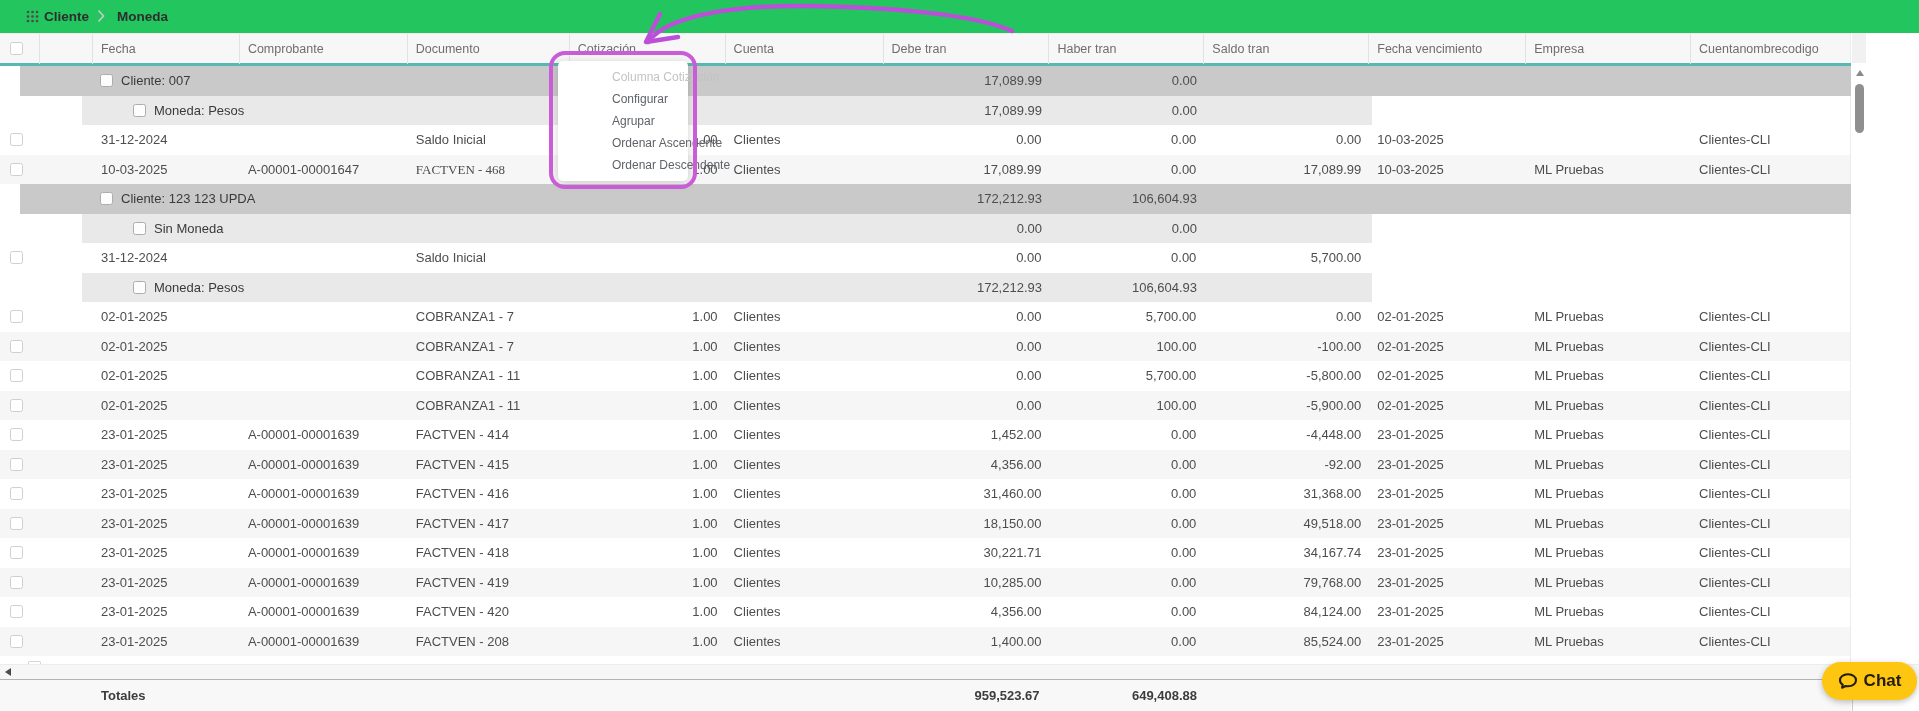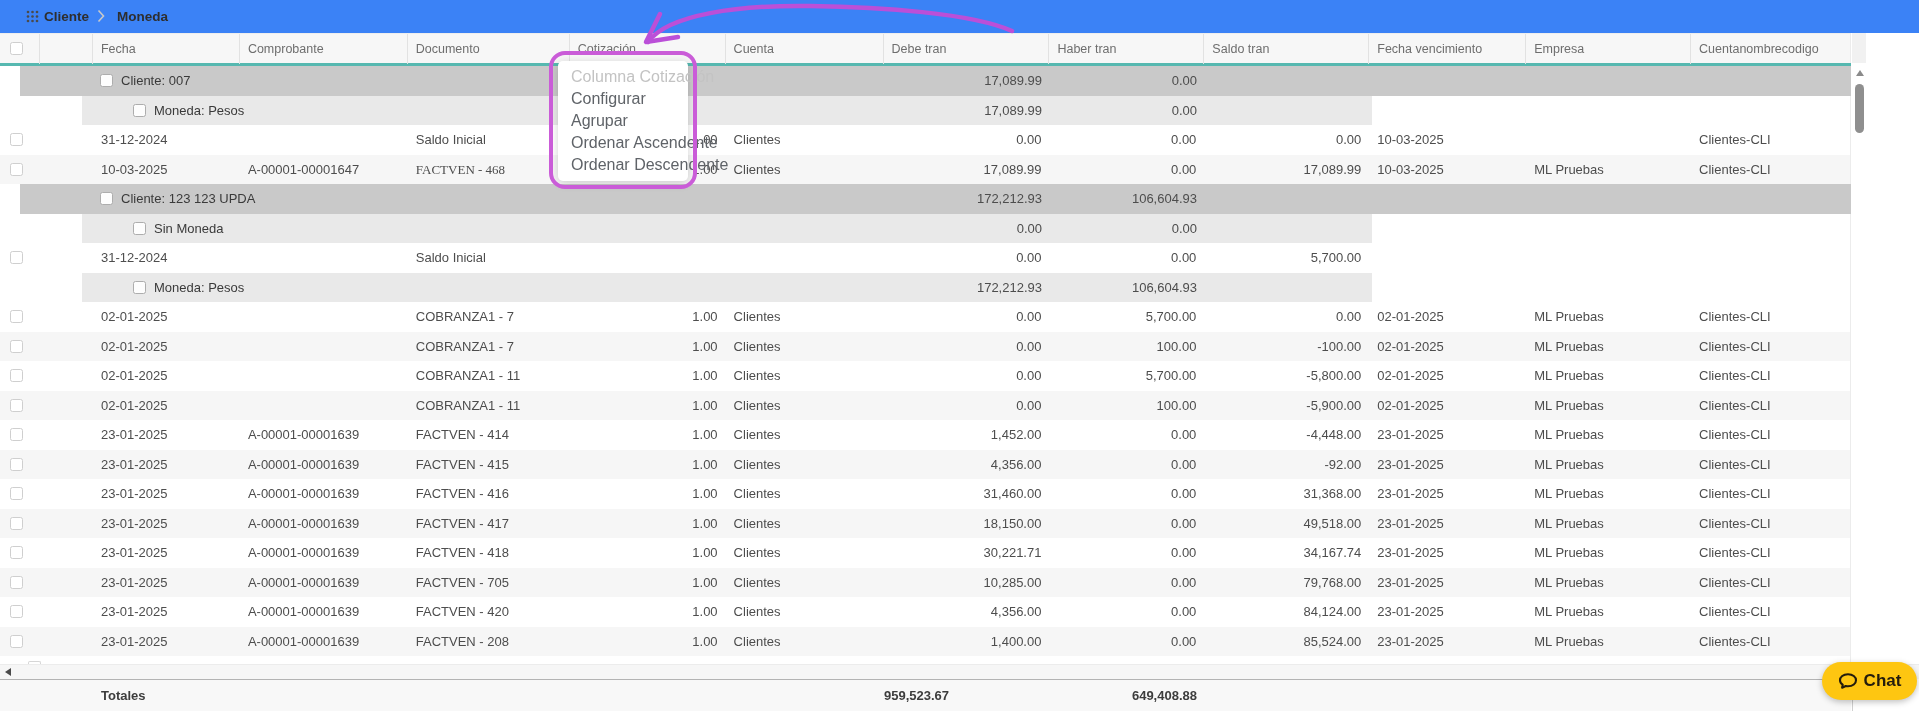--- a/index.html
+++ b/index.html
@@ -2,21 +2,21 @@
 <html><head>
 <meta charset="utf-8">
 <style>
   * { box-sizing: border-box; margin: 0; padding: 0; }
   html,body { width:1919px; height:711px; }
   body { font-family:"Liberation Sans", sans-serif; background:#fff; overflow:hidden; position:relative; }
 
   #app { position:absolute; inset:0; }
 
   
-  .topbar { position:absolute; left:0; top:0; width:1919px; height:33px; background:#3b82f6; }
+  .topbar { position:absolute; left:0; top:0; width:1919px; height:33px; background:#22c55e; }
   .topbar .drag-icon { position:absolute; left:26px; top:10px; width:13px; height:13px; }
   .chip { position:absolute; top:0; height:33px; line-height:33px; font-size:13.5px; color:#2e2e2e; font-weight:600; }
   .chip.c0 { left:44px; }
   .chip.c1 { left:117px; }
   .chip-sep { position:absolute; left:97px; top:9px; }
 
   
   .grid { position:absolute; left:0; top:33px; width:1851px; border-right:1px solid #ececec; }
   .hdr { position:relative; height:30px; background:#f7f7f7; border-top:1px solid #eee; display:flex; }
   .hdr .hcell { height:30px; line-height:30px; font-size:12.5px; color:#6e6e6e; border-right:1px solid #e2e2e2; padding:0 8px; white-space:nowrap; overflow:hidden; }
@@ -36,31 +36,31 @@
   .grp-label .cbx { margin:8px 8px 0 0; border-color:#adadad; background:#fdfdfd; vertical-align:-2px; display:inline-block; }
   .sliver { height:8px; background:#fff; position:relative; }
   .sliver .frag { position:absolute; left:28px; top:5px; width:13px; height:3px; border:1px solid #d6d6d6; border-bottom:none; border-radius:2px 2px 0 0; background:#fff; }
 
   
   .hscroll { position:absolute; left:0; top:664px; width:1919px; height:15px; background:#f6f6f6; border-top:1px solid #ececec; }
   .hscroll .larrow { position:absolute; left:5px; top:3px; width:0; height:0; border-top:4.5px solid transparent; border-bottom:4.5px solid transparent; border-right:6px solid #4a4a4a; }
   .totales { position:absolute; left:0; top:679px; width:1851px; height:32px; background:#f8f8f8; border-top:1px solid #b3b3b3; }
   .totales span { position:absolute; top:0; height:32px; line-height:32px; font-size:13px; color:#3d3d3d; font-weight:600; }
   .tot-label { left:101px; }
-  .tot-debe  { left:884px; width:158px; text-align:left; }
+  .tot-debe  { left:928px; width:158px; text-align:center; }
   .tot-haber { left:1050px; width:147px; text-align:right; }
 
   
   .vtrack-hdr { position:absolute; left:1852px; top:33px; width:14px; height:30px; background:#f1f1f1; }
   .vup { position:absolute; left:1856px; top:70px; width:0; height:0; border-left:4.5px solid transparent; border-right:4.5px solid transparent; border-bottom:6px solid #8a8a8a; }
   .vthumb { position:absolute; left:1855px; top:84px; width:9px; height:49px; background:#8f8f8f; border-radius:4.5px; }
 
   
   .menu { position:absolute; left:558px; top:61px; width:130px; background:#fff; border-radius:5px; box-shadow:0 2px 10px rgba(0,0,0,.18); padding:5px 0; z-index:20; }
-  .menu .mi { height:22px; line-height:22px; padding-left:13px; font-size:16px; color:#5f6368; white-space:nowrap; }
+  .menu .mi { height:22px; line-height:22px; padding-left:13px; font-size:12px; color:#5f6368; white-space:nowrap;margin-left:41px; }
   .menu .mi.disabled { color:#c3c3c3; }
   .ring { position:absolute; left:549px; top:51px; width:148px; height:138px; border:4px solid #ca5cd8; border-radius:16px; z-index:21; pointer-events:none; }
 
   
   .arrow-svg { position:absolute; left:0; top:0; z-index:22; pointer-events:none; }
 
   
   .chat-btn { position:absolute; left:1822px; top:662px; width:95px; height:38px; background:#fec611; border-radius:19px; display:flex; align-items:center; justify-content:center; gap:6px; box-shadow:0 2px 6px rgba(0,0,0,.25); z-index:30; }
   .chat-btn .lbl { font-size:17px; font-weight:700; color:#231c0d; }
   .chat-tail { position:absolute; left:1852px; top:700px; width:1px; height:11px; background:#cfcfcf; }
@@ -317,21 +317,21 @@
           <div class="cell num" style="width: 165px;">34,167.74</div>
           <div class="cell" style="width: 157px;">23-01-2025</div>
           <div class="cell" style="width: 165px;">ML Pruebas</div>
           <div class="cell" style="width: 159px;">Clientes-CLI</div>
         </div>
         <div class="row zebra">
           <div class="cell" style="width: 40px; padding: 0px;"><span class="cbx"></span></div>
           <div class="cell" style="width: 53px;"></div>
           <div class="cell" style="width: 147px;">23-01-2025</div>
           <div class="cell" style="width: 168px;">A-00001-00001639</div>
-          <div class="cell" style="width: 162px;">FACTVEN - 705</div>
+          <div class="cell" style="width: 162px;">FACTVEN - 419</div>
           <div class="cell num" style="width: 156px;">1.00</div>
           <div class="cell" style="width: 158px;">Clientes</div>
           <div class="cell num" style="width: 166px;">10,285.00</div>
           <div class="cell num" style="width: 155px;">0.00</div>
           <div class="cell num" style="width: 165px;">79,768.00</div>
           <div class="cell" style="width: 157px;">23-01-2025</div>
           <div class="cell" style="width: 165px;">ML Pruebas</div>
           <div class="cell" style="width: 159px;">Clientes-CLI</div>
         </div>
         <div class="row">

